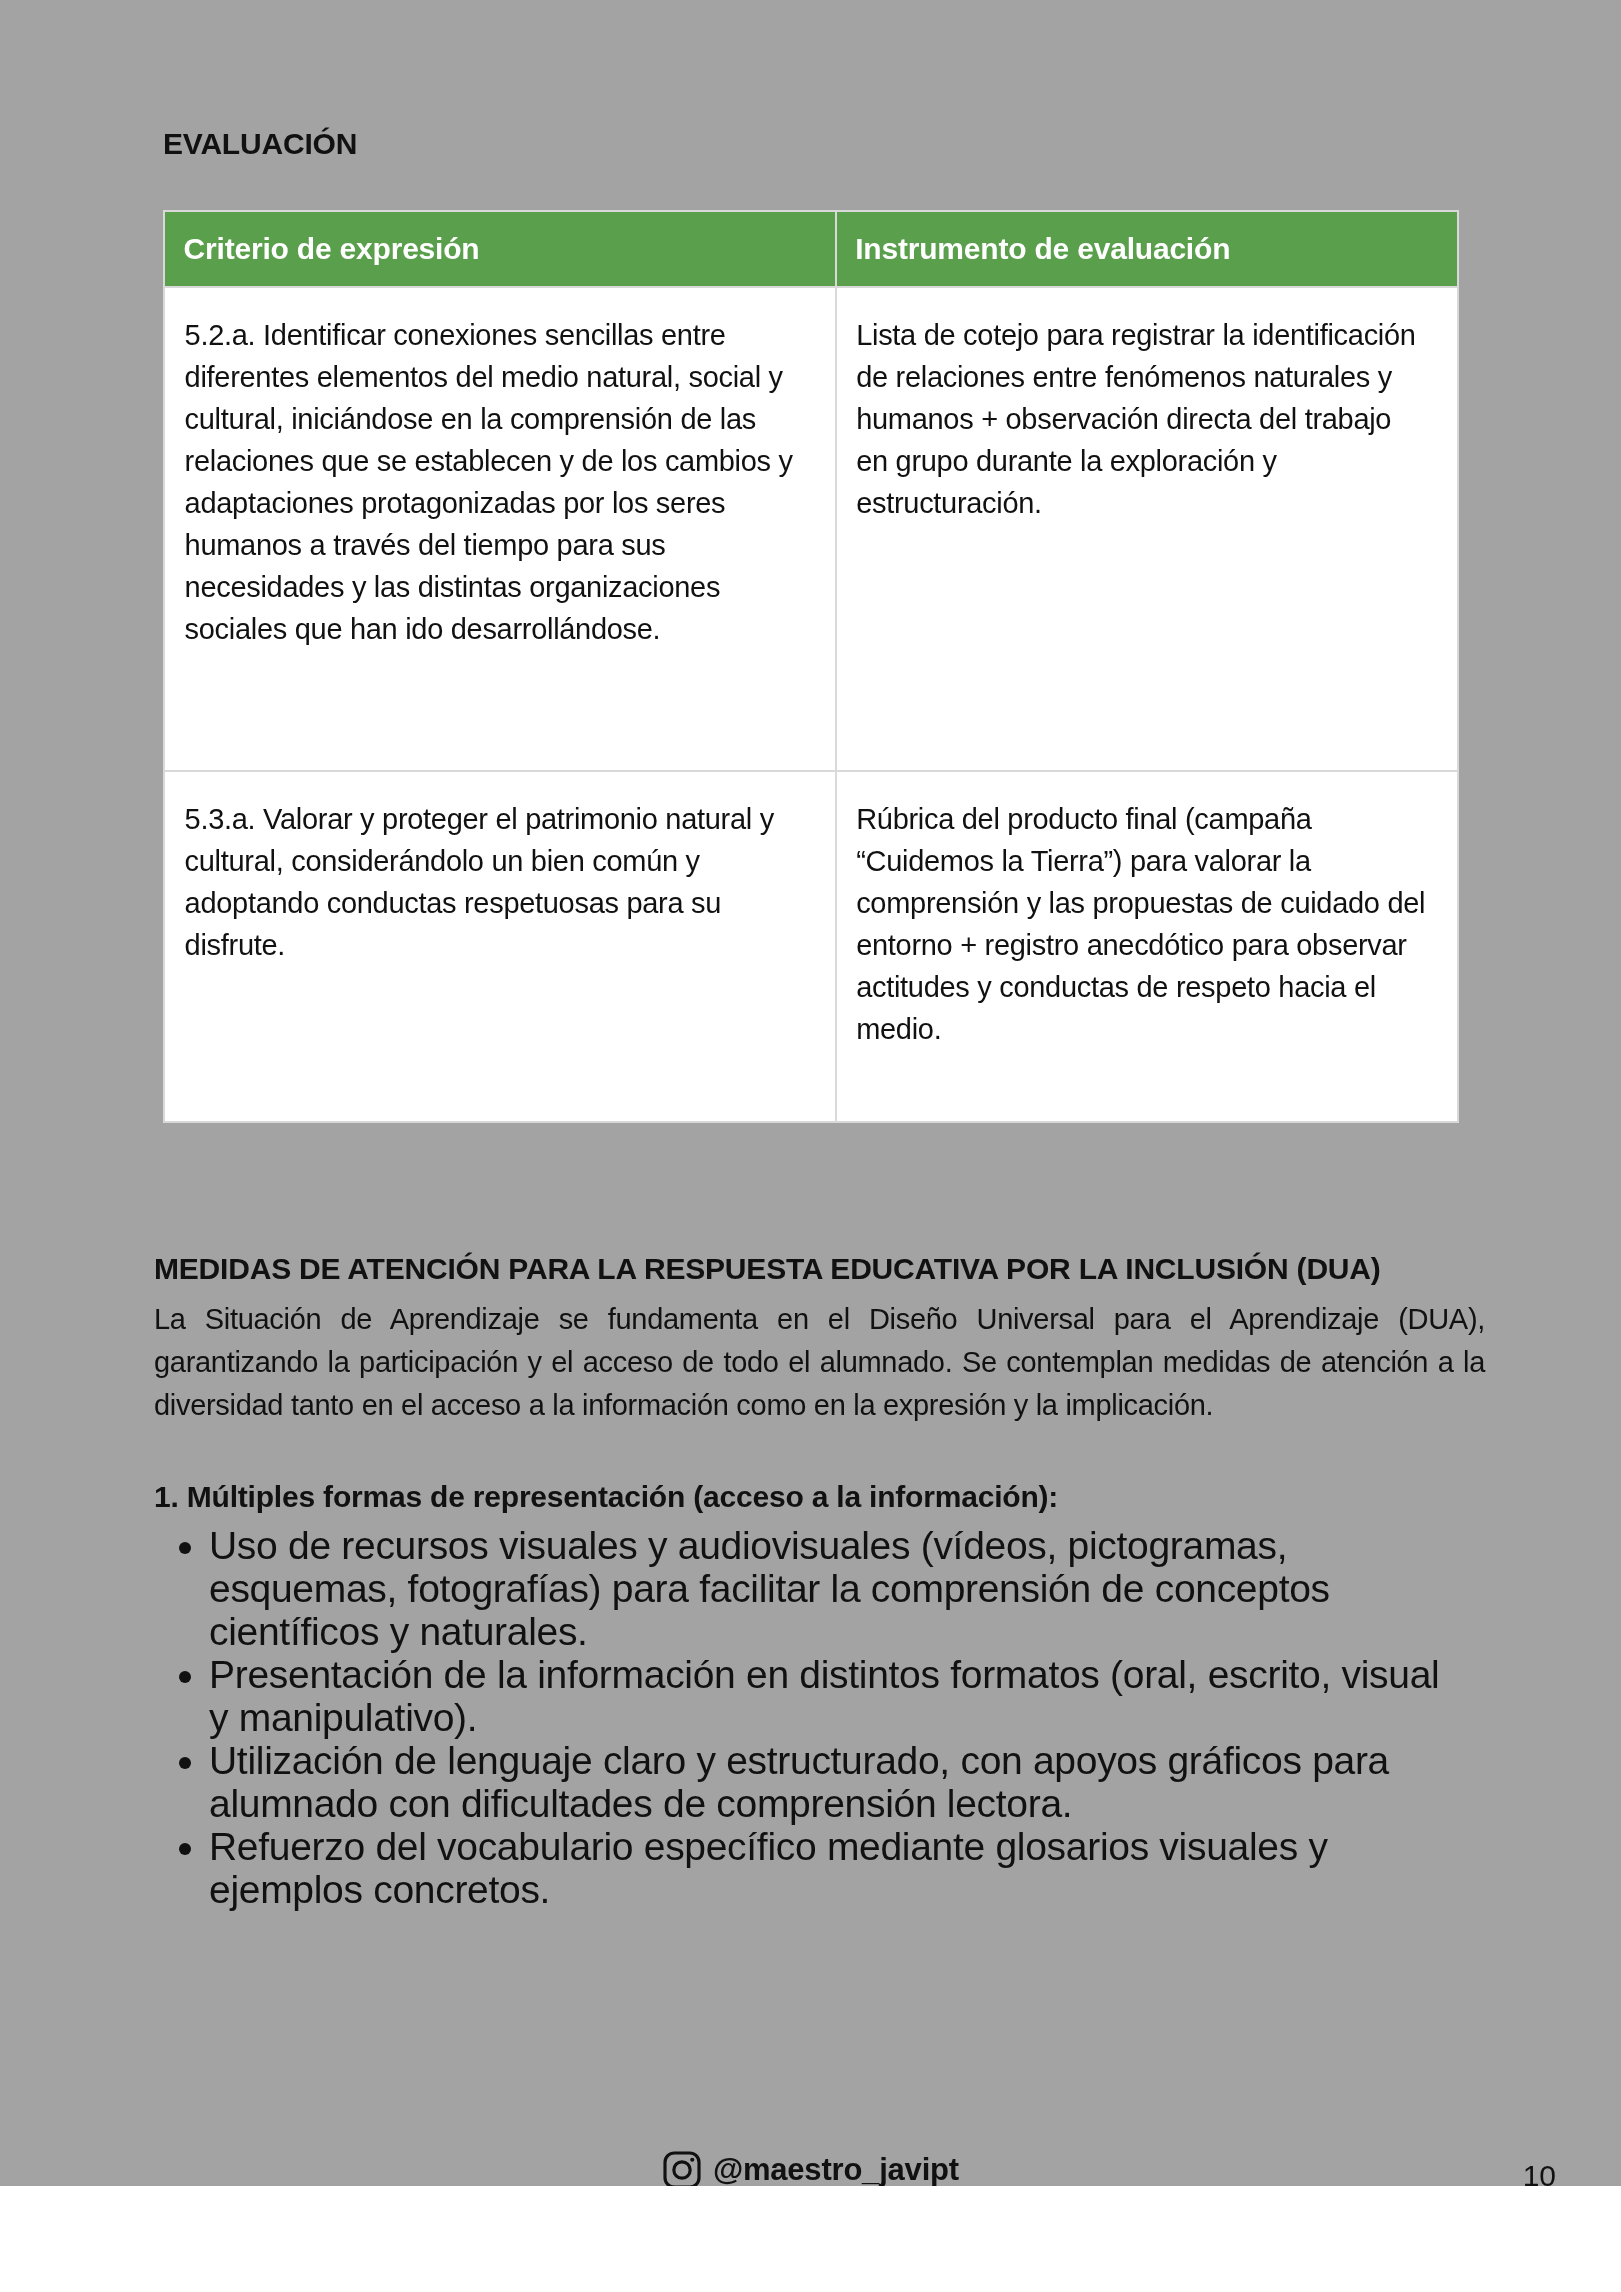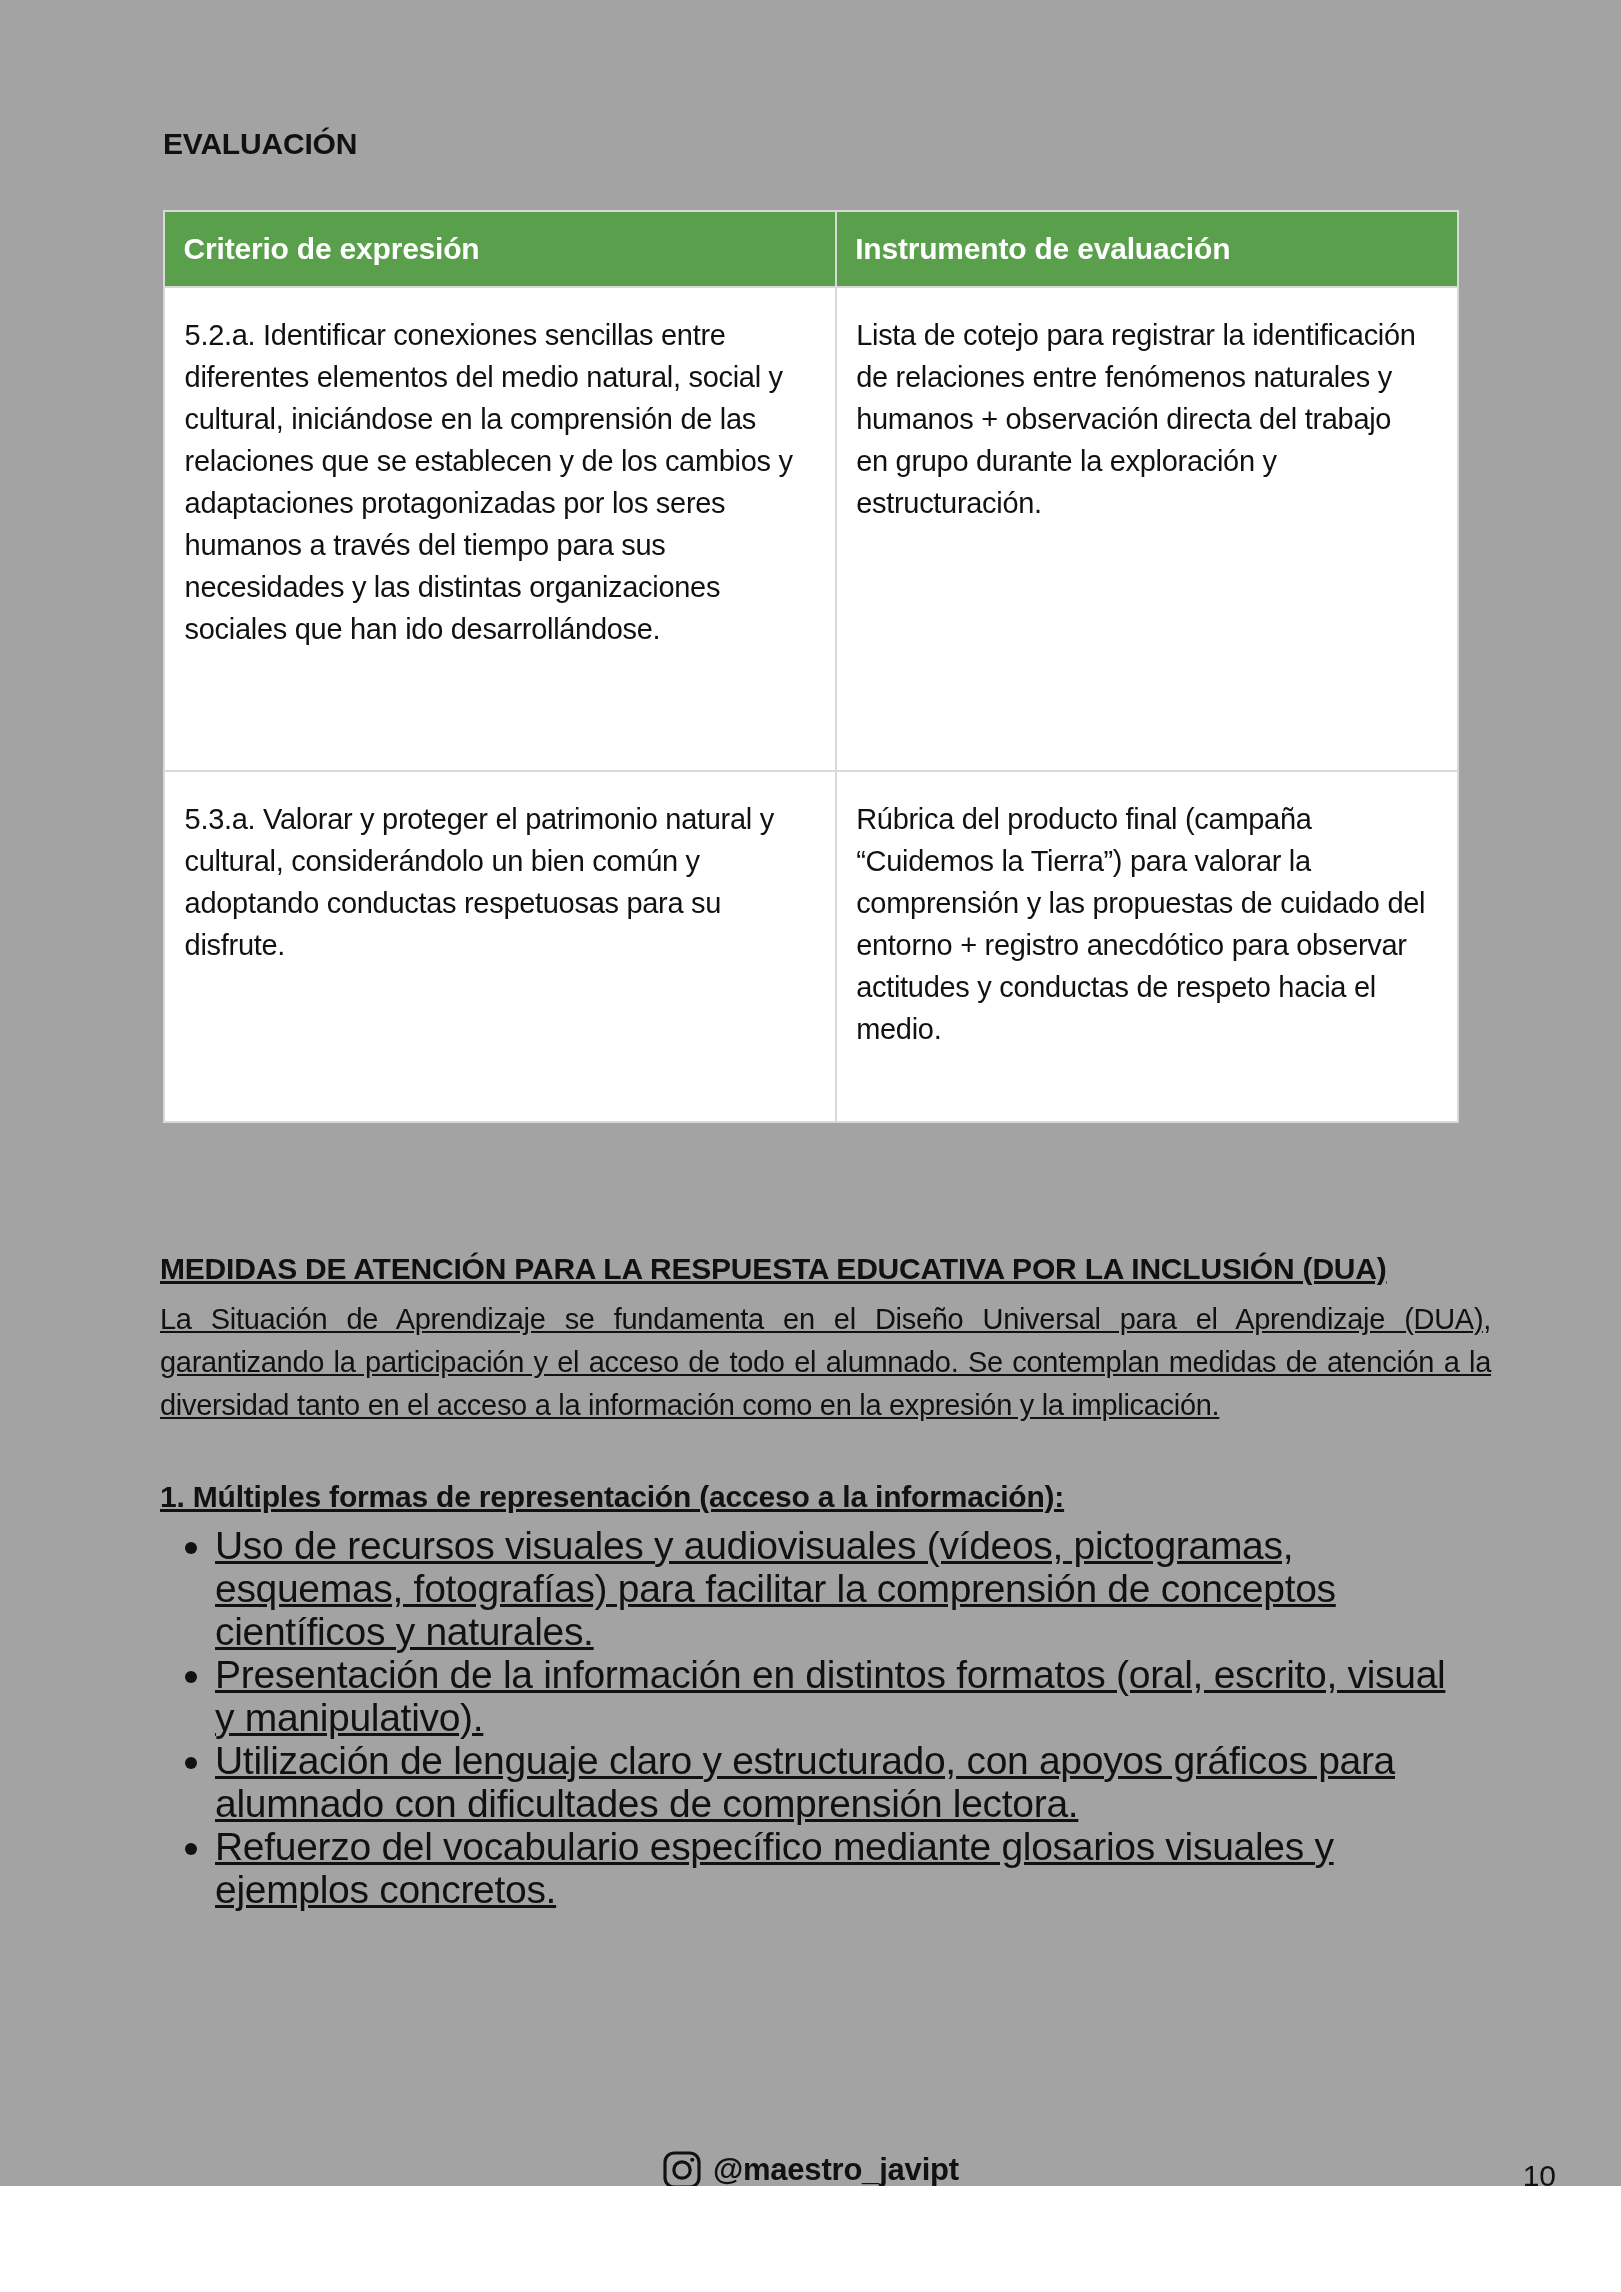--- a/index.html
+++ b/index.html
@@ -58,23 +58,22 @@
     border:2px solid var(--border);
     background:#ffffff;
   }
   table.eval col.c1{width:51.9%;}
   table.eval col.c2{width:48.1%;}
   table.eval tr.r1{height:484px;}
   table.eval tr.r2{height:351px;}
   .b{font-weight:400;}
   .dua{
     position:absolute;
-    left:160px; top:1247px;
+    left:154px; top:1247px;
     width:1331px;
-    text-decoration:underline;
   }
   .dua-heading{
     font-size:30px; font-weight:700;
     line-height:43px;
     letter-spacing:-0.2px;
     margin-bottom:7.8px;
   }
   .dua-paragraph{
     font-size:29px;
     line-height:43px;

